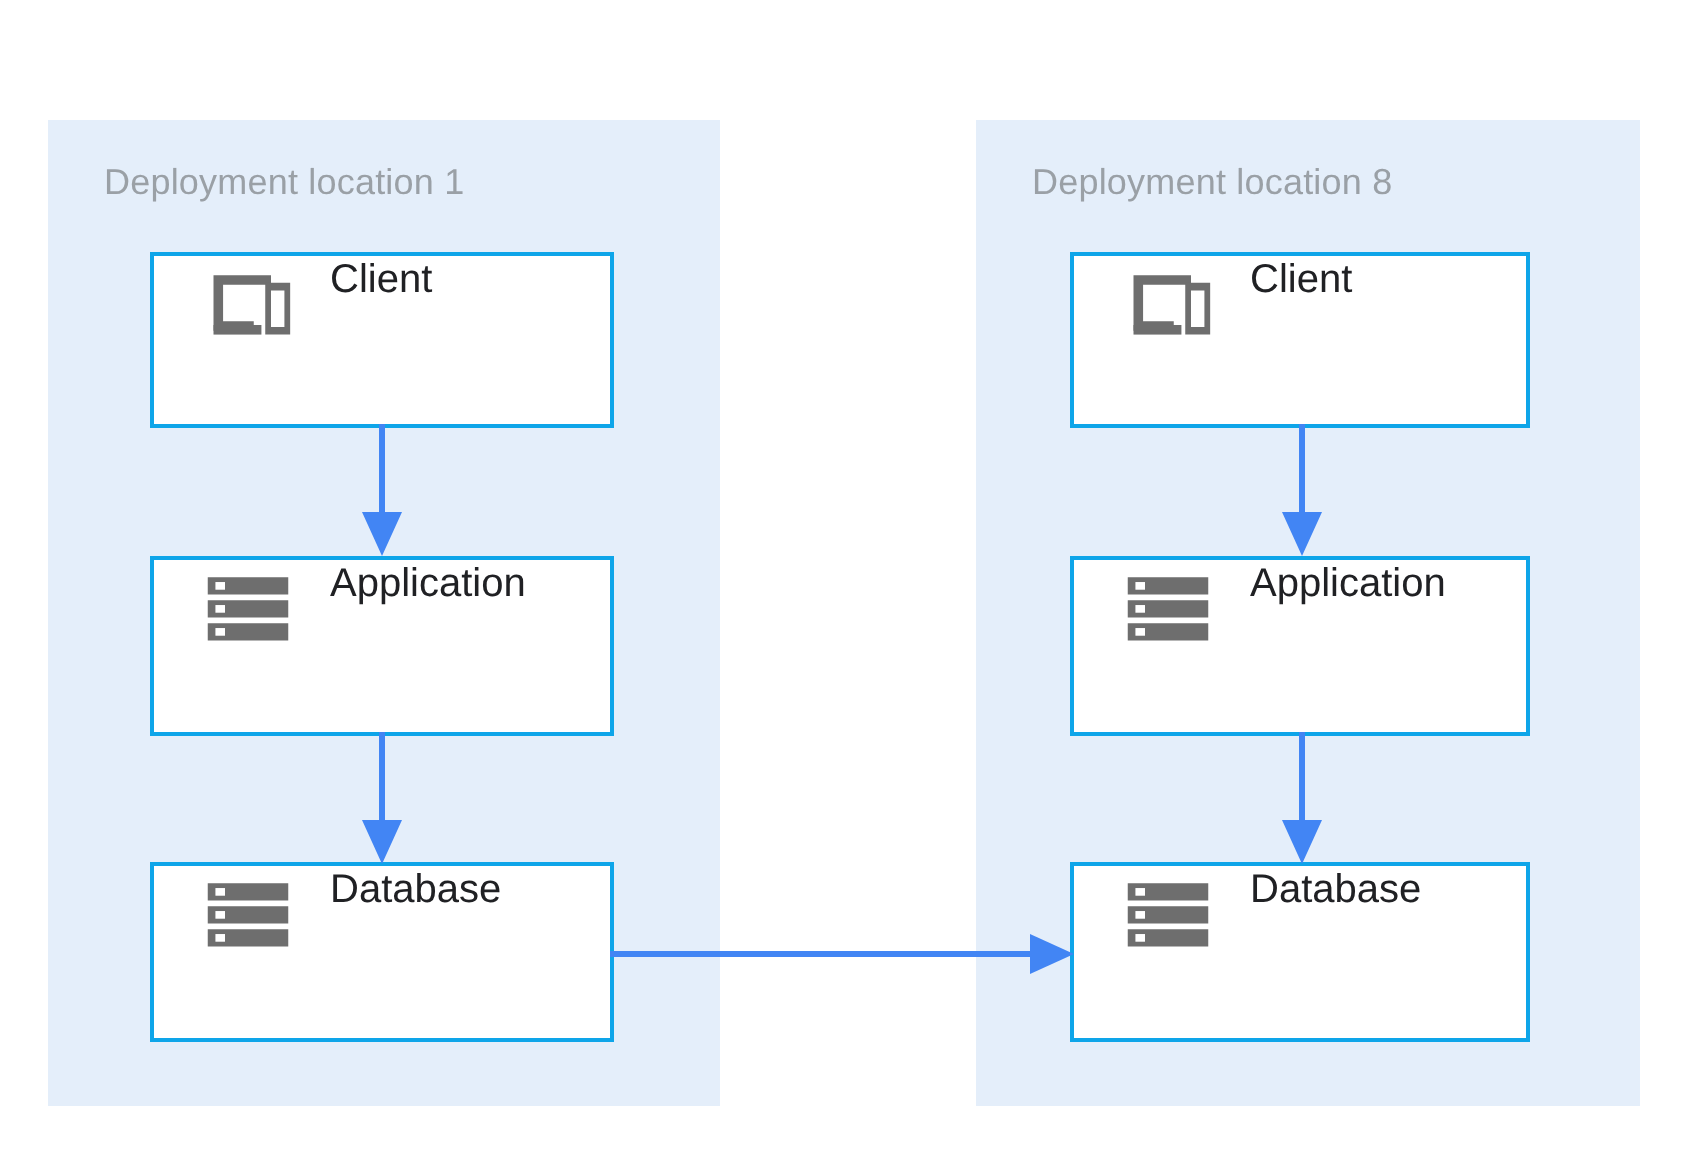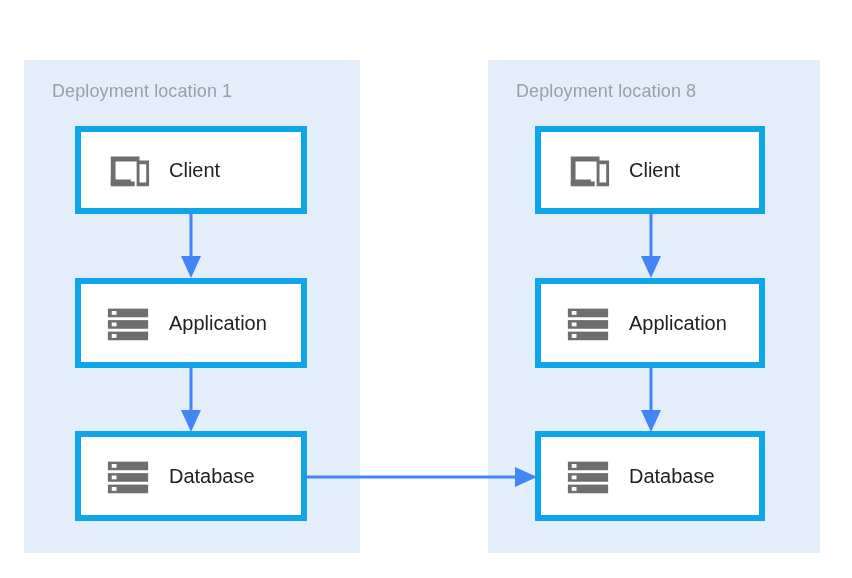--- a/index.html
+++ b/index.html
@@ -41,24 +41,23 @@
     line-height: 22px;
     color: #9aa0a6;
     letter-spacing: 0.1px;
     white-space: nowrap;
   }
 
   
   .node {
     position: absolute;
     background: #ffffff;
-    border: 6px solid #0ea5e9;
+    border: 2px solid #0ea5e9;
     box-sizing: border-box;
     display: flex;
-    align-items: center;
   }
   .node .node-icon {
     width: 46px;
     height: 46px;
     margin-left: 24px;
     flex: 0 0 auto;
     position: relative;
   }
   .node .node-label {
     margin-left: 18px;

